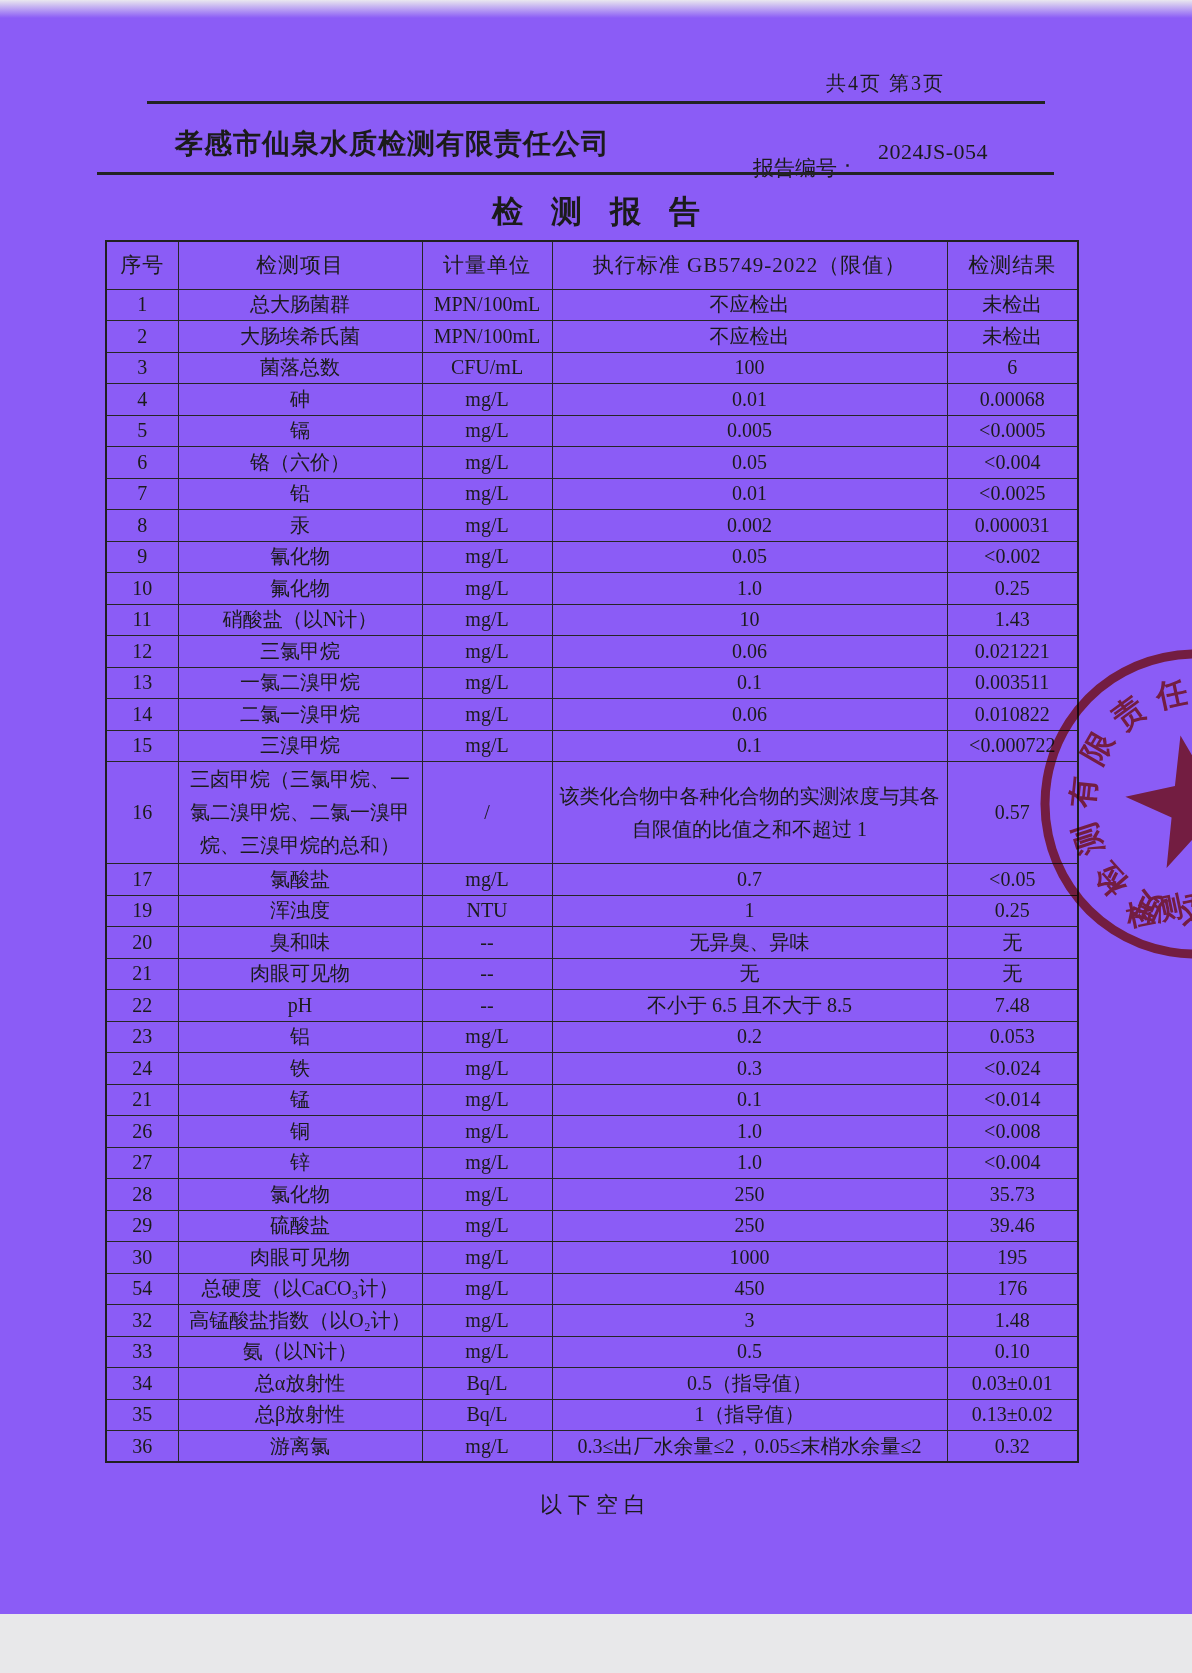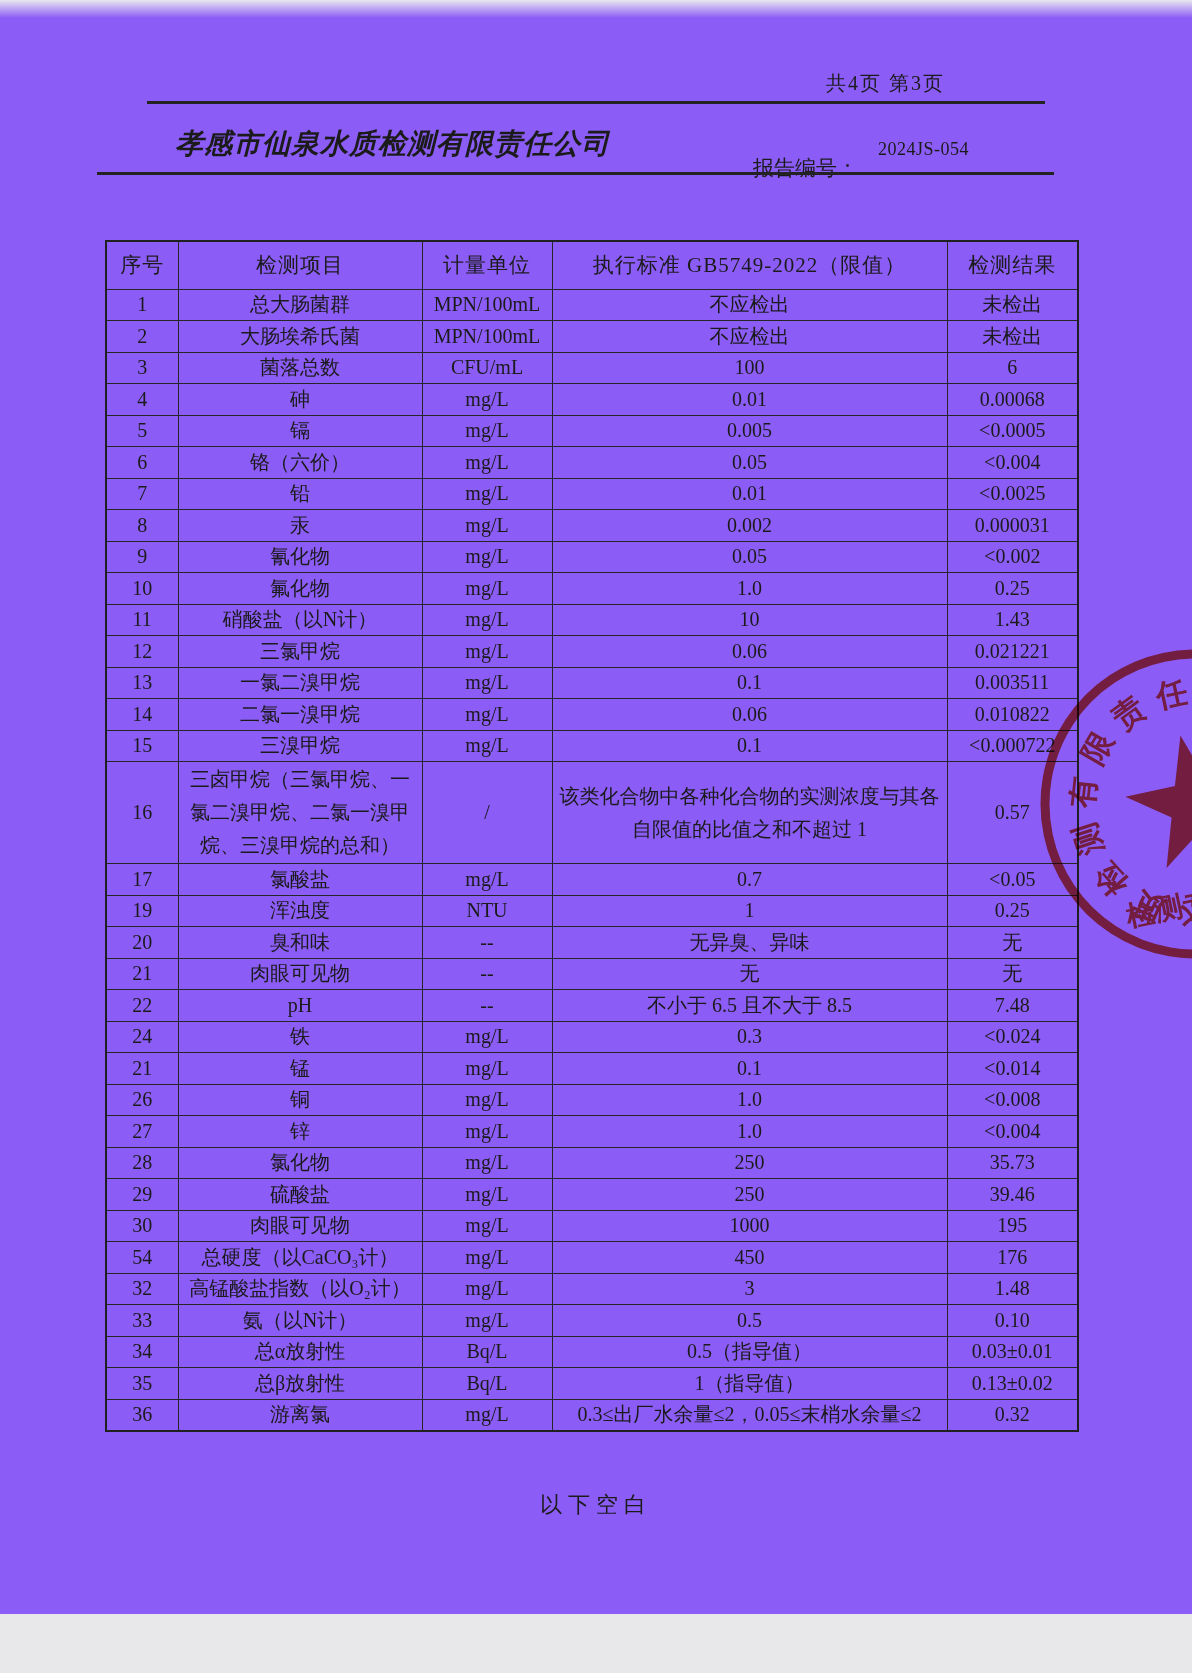--- a/index.html
+++ b/index.html
@@ -21,27 +21,27 @@
     position:absolute;top:70px;left:826px;
     font-size:20px;letter-spacing:2px;white-space:nowrap;
   }
   .rule-1{
     position:absolute;left:147px;top:101px;width:898px;height:3px;
     background:#232323;
   }
   .company-name{
     position:absolute;left:175px;top:125px;
     font-family:"Liberation Sans","DejaVu Sans",sans-serif;
-    font-size:28px;font-weight:700;letter-spacing:1px;white-space:nowrap;font-style:italic;
+    font-size:28px;font-weight:700;letter-spacing:1px;white-space:nowrap;
   }
   .report-no-label{
     position:absolute;left:753px;top:140px;font-size:21px;white-space:nowrap;margin-top:14px;
   }
   .report-no{
-    position:absolute;left:878px;top:139px;font-size:18px;letter-spacing:.5px;white-space:nowrap;
+    position:absolute;left:878px;top:139px;font-size:22px;letter-spacing:.5px;white-space:nowrap;
   }
   .rule-2{
     position:absolute;left:97px;top:172px;width:957px;height:3px;
     background:#232323;
   }
   .doc-title{
     position:absolute;left:0;top:191px;width:1192px;
     text-align:center;font-size:31px;font-weight:600;
     letter-spacing:28px;text-indent:28px;
   }
@@ -89,20 +89,21 @@
   <div class="page-info">共4页 第3页</div>
 
   <div class="rule-1"></div>
 
   <div class="company-name">孝感市仙泉水质检测有限责任公司</div>
   <div class="report-no-label">报告编号：</div>
   <div class="report-no">2024JS-054</div>
 
   <div class="rule-2"></div>
 
+  <div class="doc-title">检测报告</div>
 
   <table class="report">
     <colgroup>
       <col class="c-no">
         <col class="c-item">
         <col class="c-unit">
         <col class="c-limit">
         <col class="c-result">
     </colgroup>
     <thead>
@@ -254,20 +255,27 @@
           <td>--</td>
           <td>无</td>
           <td>无</td>
         </tr>
         <tr>
           <td>22</td>
           <td>pH</td>
           <td>--</td>
           <td>不小于 6.5 且不大于 8.5</td>
           <td>7.48</td>
+        </tr>
+        <tr>
+          <td>23</td>
+          <td>铝</td>
+          <td>mg/L</td>
+          <td>0.2</td>
+          <td>0.053</td>
         </tr>
         <tr>
           <td>24</td>
           <td>铁</td>
           <td>mg/L</td>
           <td>0.3</td>
           <td>&lt;0.024</td>
         </tr>
         <tr>
           <td>21</td>

